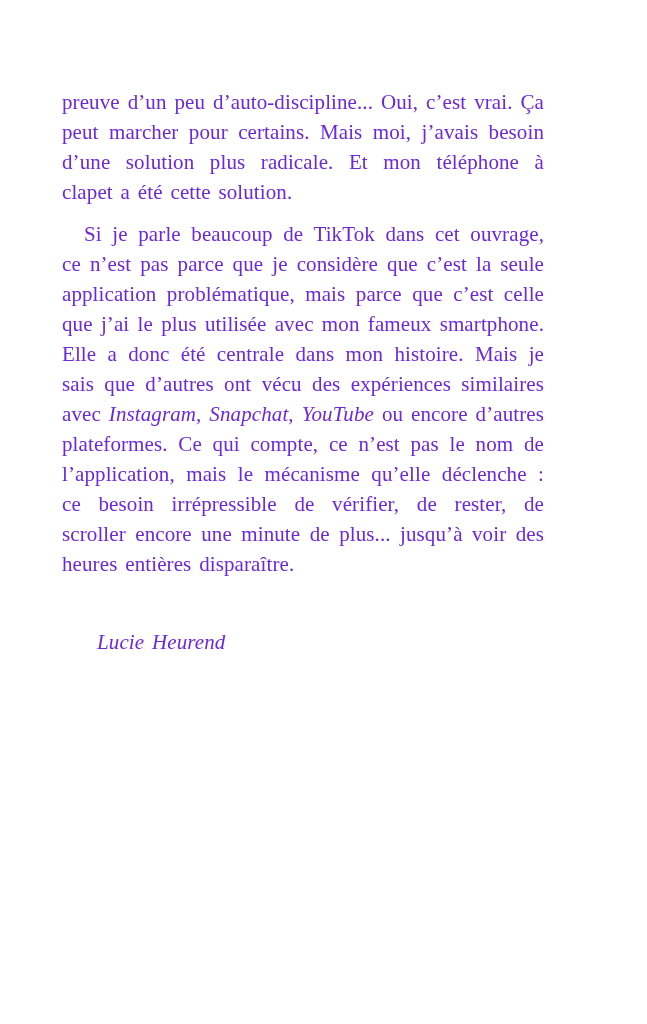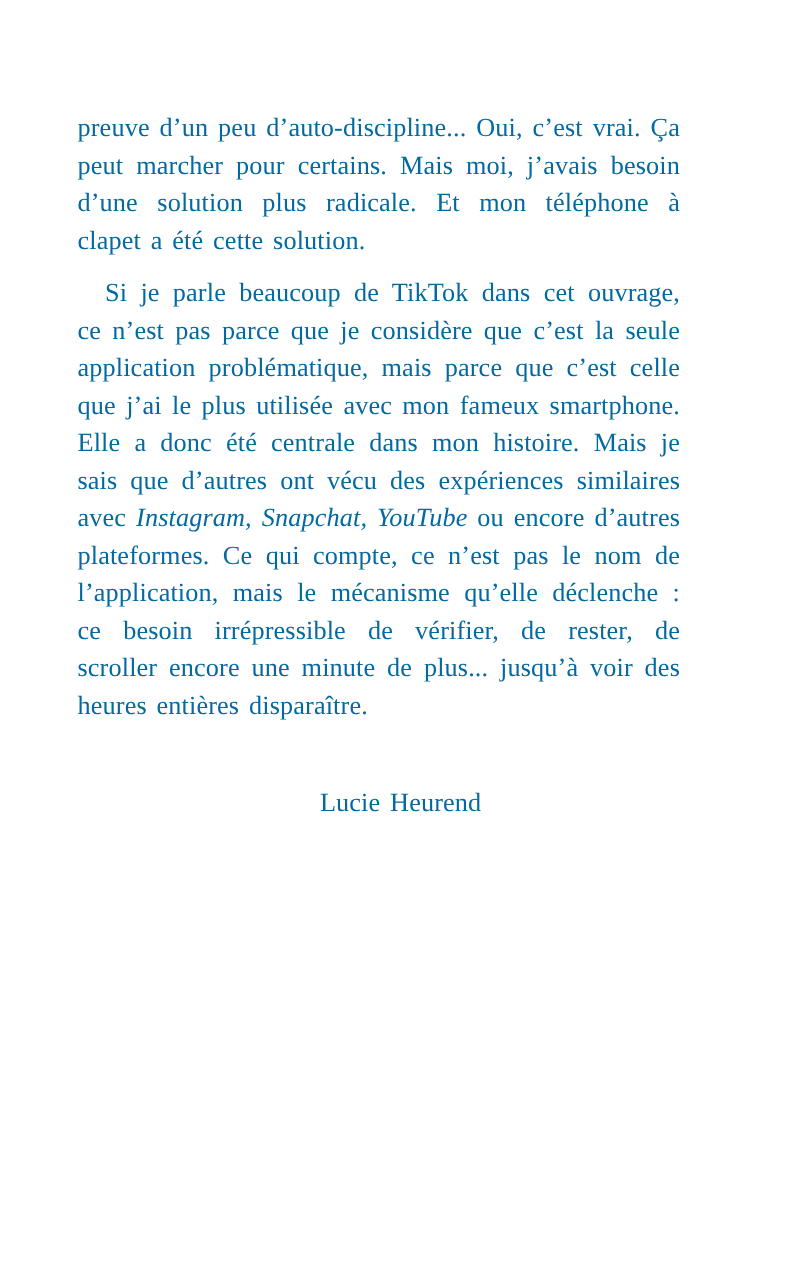--- a/index.html
+++ b/index.html
@@ -13,21 +13,21 @@
       width: 647px;
       height: 1024px;
       background: #ffffff;
       overflow: hidden;
     }
     .text-block {
       position: absolute;
       left: 62px;
       top: 87px;
       width: 482px;
-      color: #0369a1;
+      color: #6d28d9;
       font-size: 21px;
       line-height: 30px;
       text-align: justify;
       word-spacing: 2.5px;
       letter-spacing: 0.1px;
     }
     .text-block p {
       margin: 0;
       text-indent: 22px;
     }
@@ -36,21 +36,22 @@
     }
     .text-block p + p {
       margin-top: 12px;
     }
     .text-block i {
       font-style: italic;
     }
     .signature {
       margin-top: 48px !important;
       text-indent: 35px !important;
-      text-align: center;
+      text-align: left;
+      font-style: italic;
     }
   </style>
 </head>
 <body>
 
 <div class="page-container">
   <div class="text-block">
 
     <p class="continuation"><span>preuve d’un peu d’auto-discipline... Oui, c’est vrai. Ça peut marcher pour certains. Mais moi, j’avais besoin d’une solution plus radicale. Et mon téléphone à clapet a été cette solution.</span></p>
 

